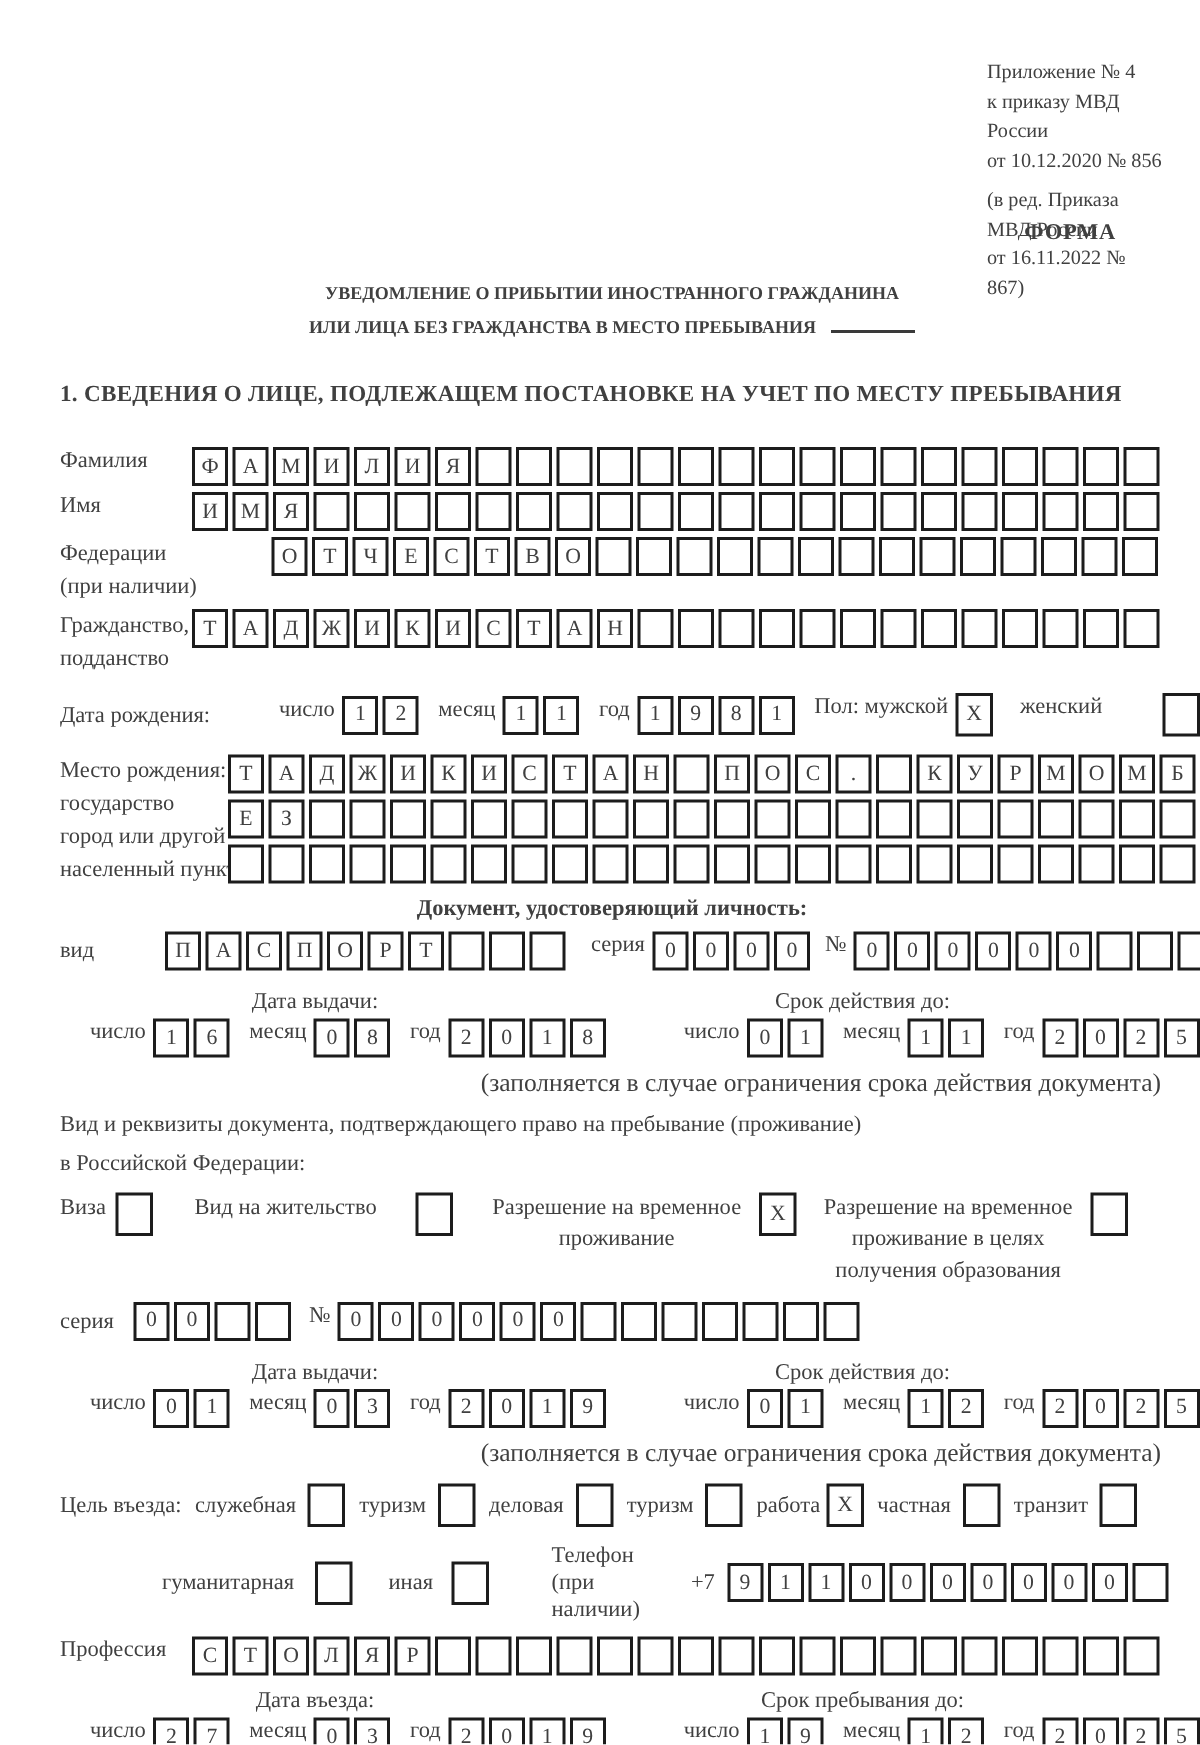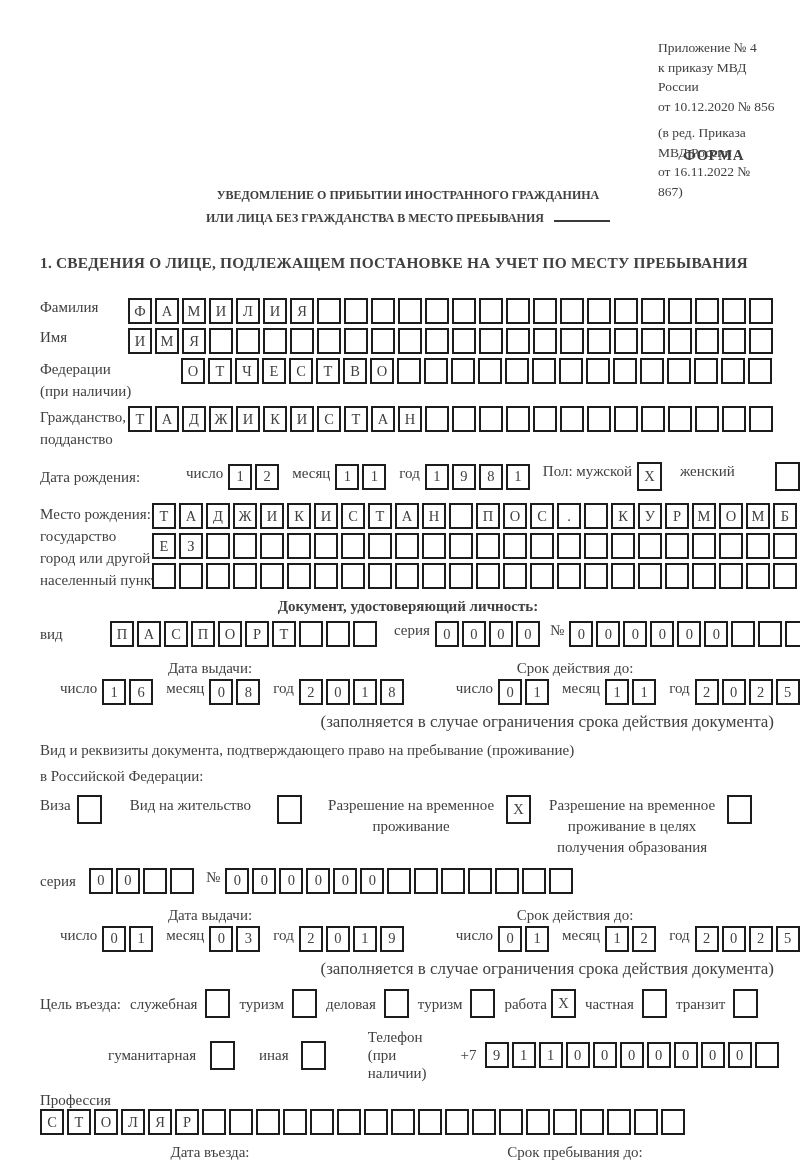--- a/index.html
+++ b/index.html
@@ -632,21 +632,21 @@
           <span class="cell">0</span>
           <span class="cell">0</span>
           <span class="cell">0</span>
           <span class="cell">0</span>
           <span class="cell">0</span>
           <span class="cell"></span>
         </span>
     </div>
 
     
-    <div class="frow" style="margin-top:9px;flex-direction:column;">
+    <div class="frow" style="margin-top:9px;">
       <span class="lblcol w88 lbl">Профессия</span>
       <span class="cells">
           <span class="cell">С</span>
           <span class="cell">Т</span>
           <span class="cell">О</span>
           <span class="cell">Л</span>
           <span class="cell">Я</span>
           <span class="cell">Р</span>
           <span class="cell"></span>
           <span class="cell"></span>

